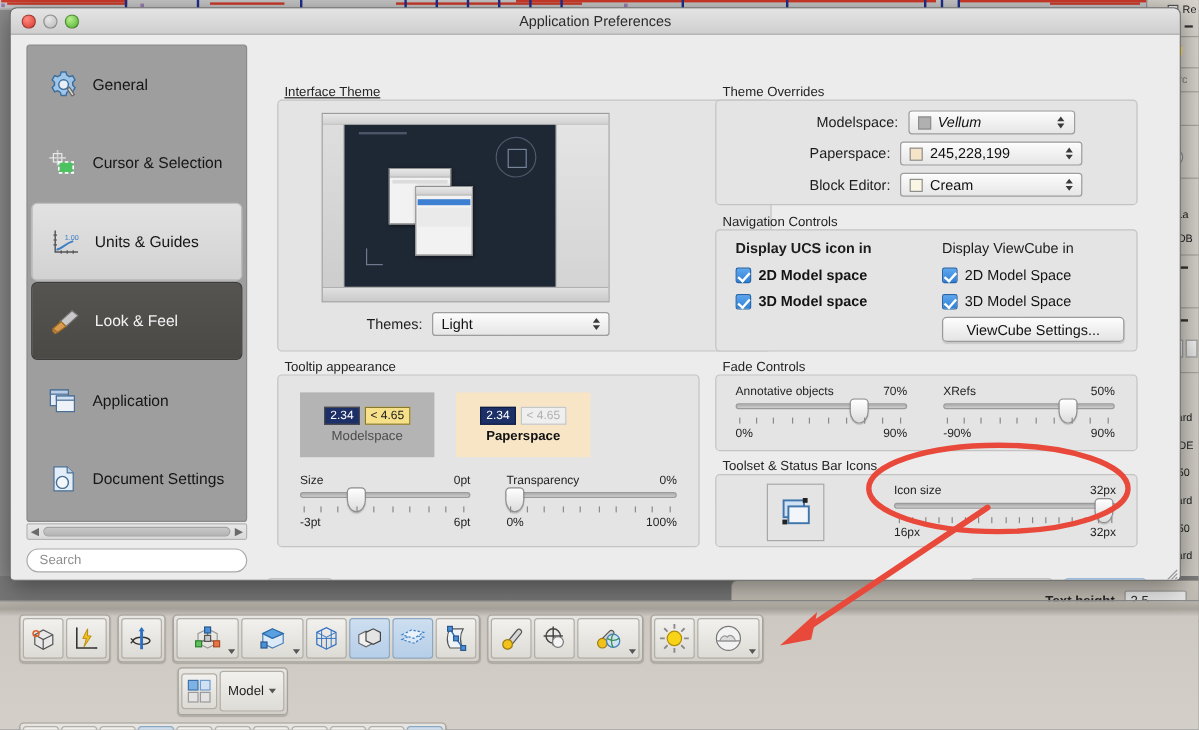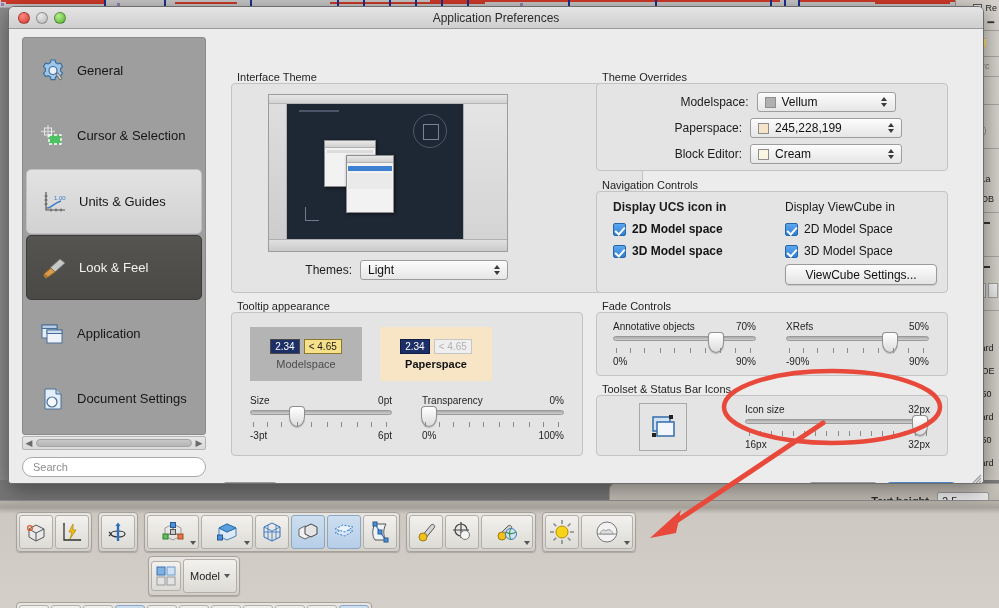--- a/index.html
+++ b/index.html
@@ -819,21 +819,21 @@
       </div>
 
       <div class="side-scroll">
         <span class="sc-arrow">◀</span>
         <span class="sc-thumb"></span>
         <span class="sc-arrow">▶</span>
       </div>
 
       <div class="search-box">Search</div>
 
-      <div class="glabel" style="left:228px; top:42px;">Interface Theme</div>
+      <div class="glabel" style="left:228px; top:42px;text-decoration:underline;">Interface Theme</div>
       <div class="gbox" style="left:222px; top:54px; width:412px; height:210px;">
         <div class="theme-prev">
           <div class="tp-toprow"></div>
           <div class="tp-lefttools"></div>
           <div class="tp-righttools"></div>
           <div class="tp-bottom"></div>
           <div class="tp-canvas">
             <div class="tp-nav">
                 <div class="tp-navc"></div>
               </div>
@@ -933,21 +933,21 @@
             <span>0%</span>
             <span>100%</span>
           </div>
         </div>
       </div>
 
       <div class="glabel" style="left:593px; top:42px;">Theme Overrides</div>
       <div class="gbox" style="left:587px; top:54px; width:352px; height:88px;">
         <div style="position:absolute;left:0;top:8px;width:100%;display:flex;align-items:center;justify-content:center;gap:8px;">
           <span class="flabel" style="width:100px;text-align:right;">Modelspace:</span>
-          <span class="popup" style="width:139px;">
+          <span class="popup" style="width:139px;font-style:italic;">
             <span class="swatch" style="background:#b0b0b0;"></span>
             <span>Vellum</span>
             <span class="pop-arrows">
                 <span class="ar-up"></span>
                 <span class="ar-dn"></span>
               </span>
           </span>
         </div>
         <div style="position:absolute;left:0;top:34px;width:100%;display:flex;align-items:center;justify-content:center;gap:8px;">
           <span class="flabel" style="width:100px;text-align:right;">Paperspace:</span>

